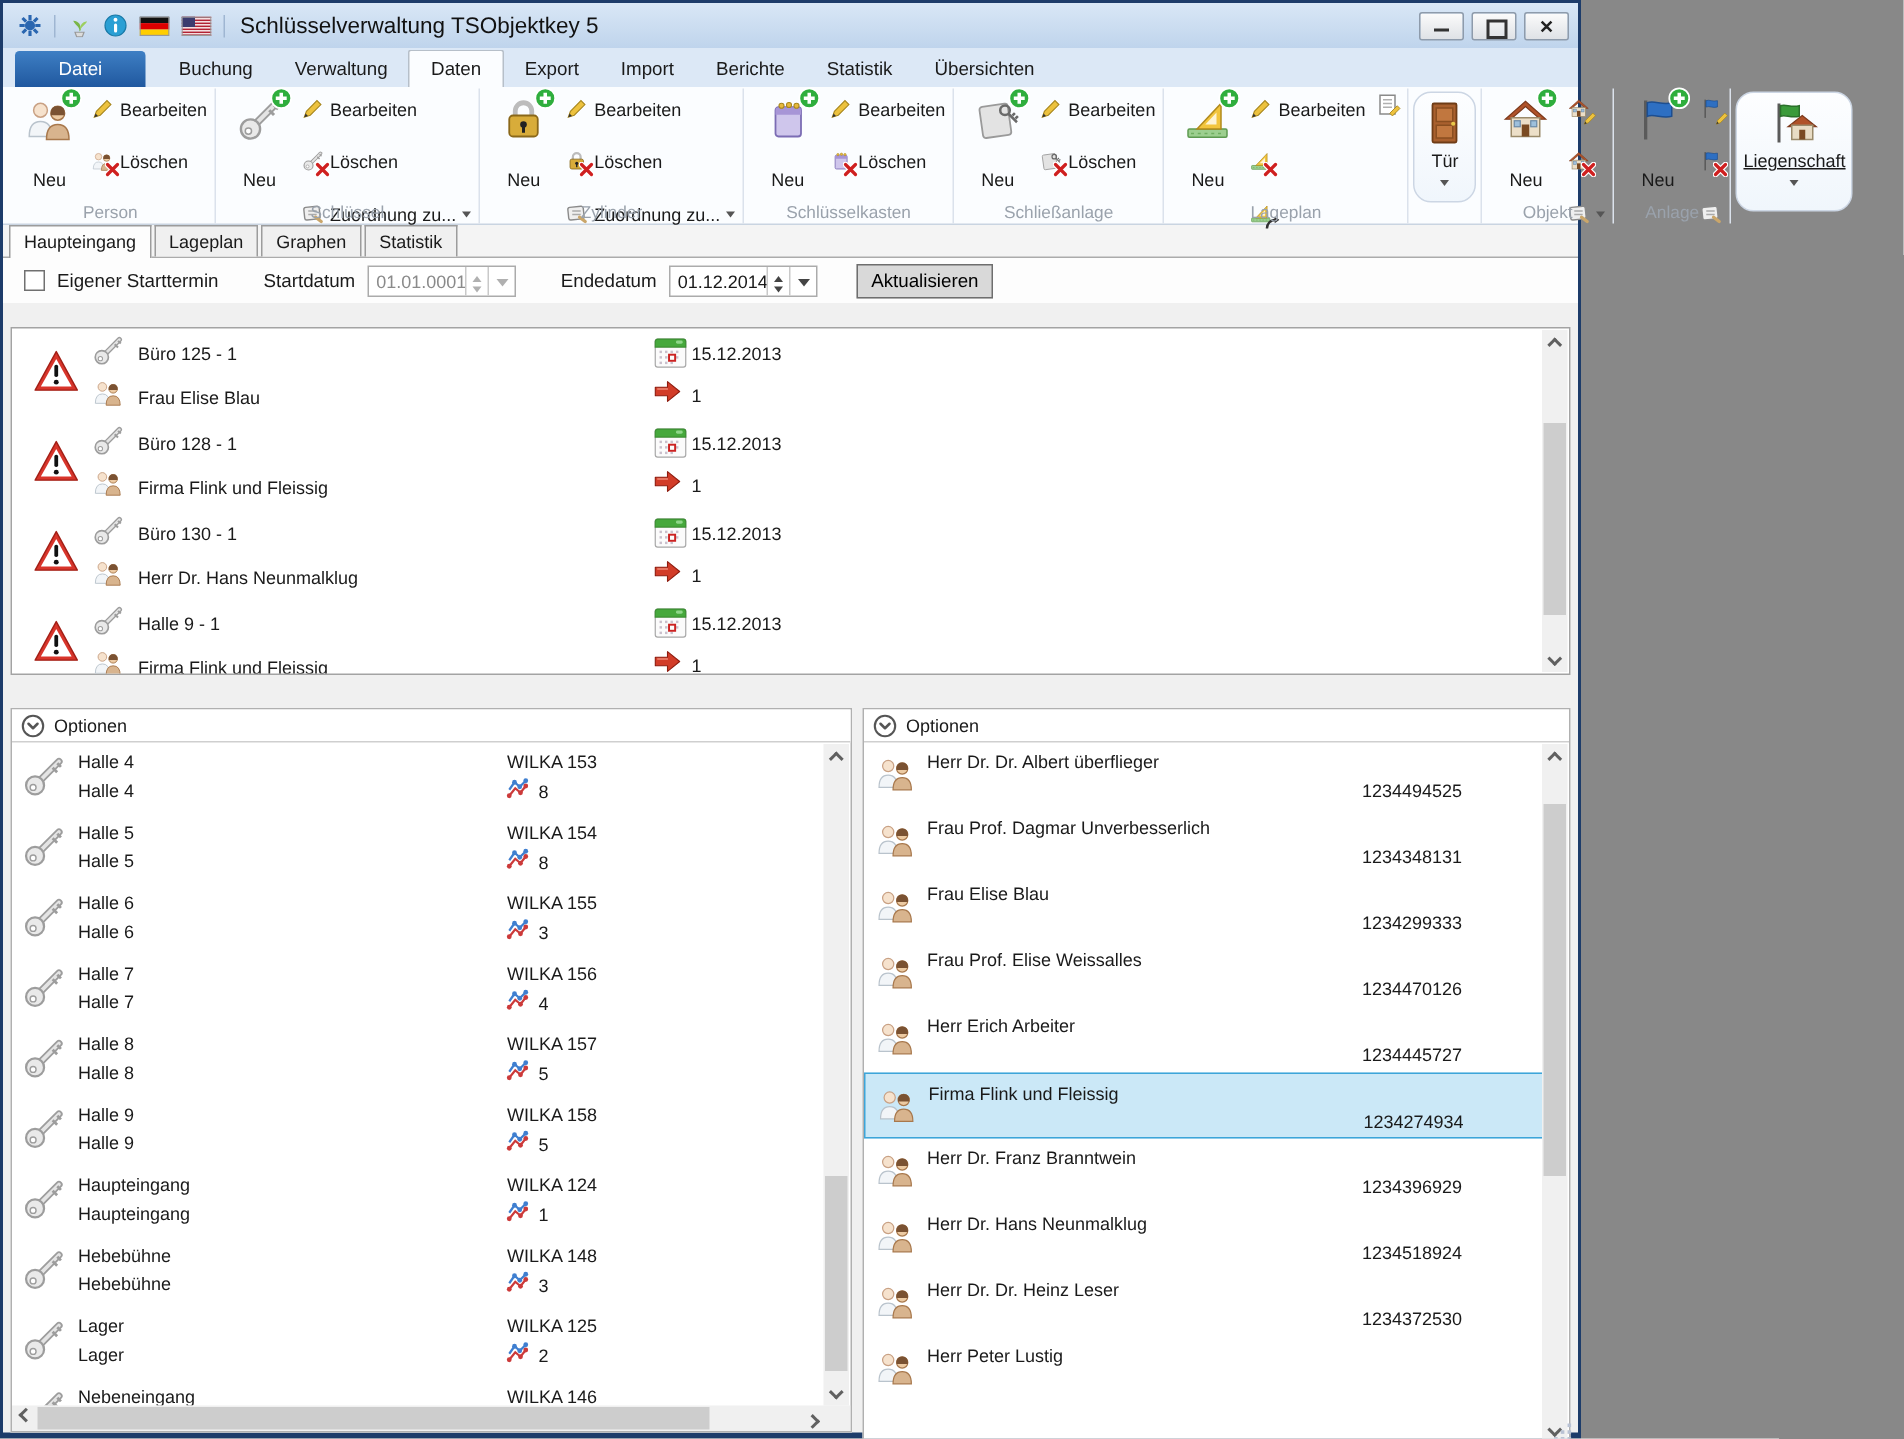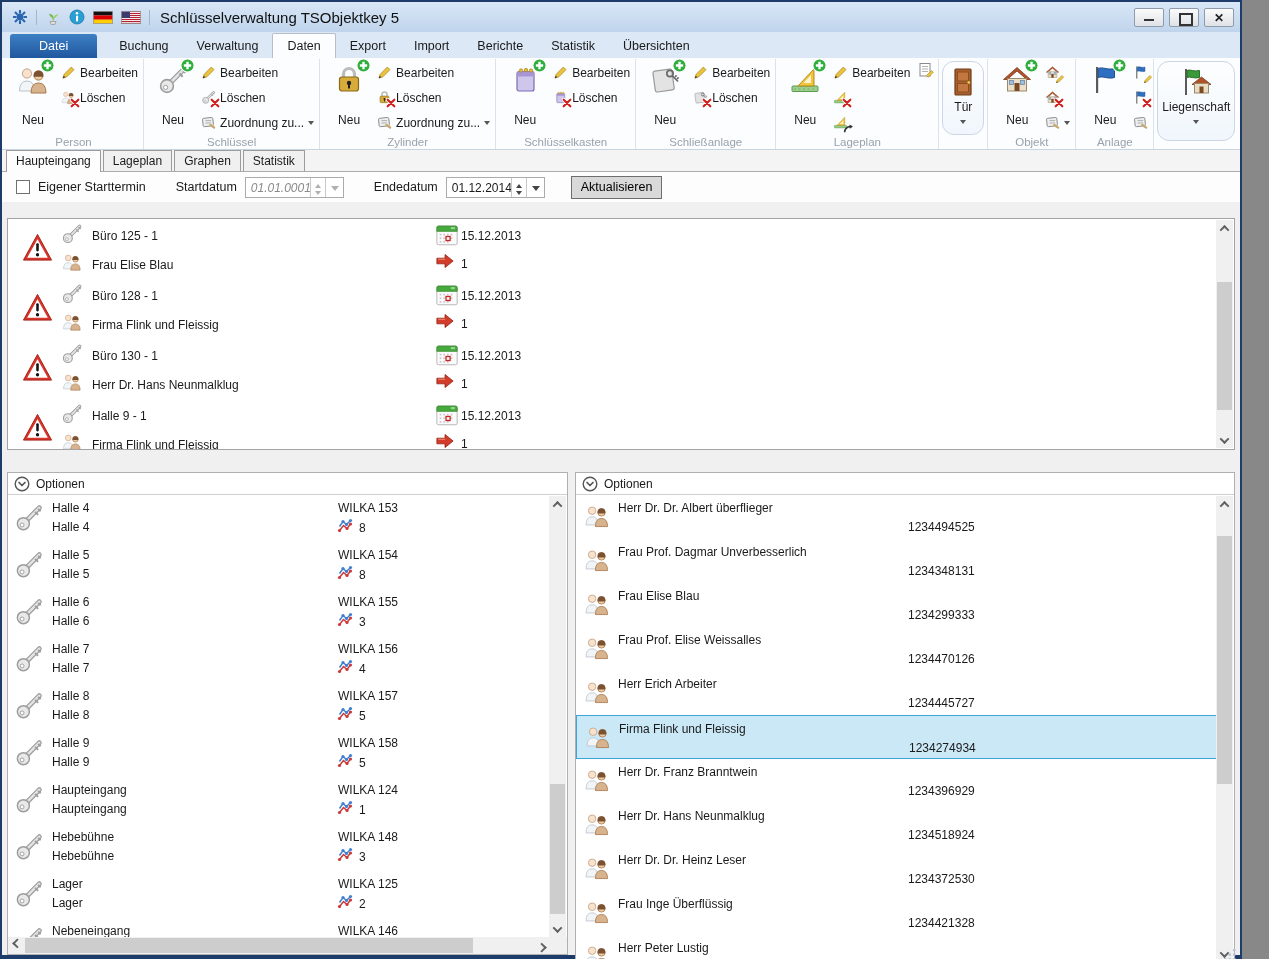--- a/index.html
+++ b/index.html
@@ -1,20 +1,20 @@
 <!DOCTYPE html>
 <html><head>
 <meta charset="utf-8">
 <style>
   * { box-sizing: border-box; margin: 0; padding: 0; }
   html,body { width:1269px; height:959px; }
   body { font-family:"Liberation Sans",sans-serif; font-size:12px; color:#1a1a1a; background:#888; }
   svg { display:block; }
 
-  .window { width:1242px; height:959px; display:flex; flex-direction:column;
+  .window { width:1054px; height:959px; display:flex; flex-direction:column;
     border:2px solid #1d3c6a; border-bottom-width:4px; background:#f0f0f0; }
 
   
   .titlebar { height:30px; flex:0 0 30px; background:linear-gradient(#d9e7f6,#bfd4ec);
     display:flex; align-items:center; padding:0 6px; }
   .titlebar .tico { margin:0 4px; }
   .tsep { width:1px; height:15px; background:#9fb6d2; margin:0 4px; }
   .wtitle { font-size:15px; color:#111; margin-left:6px; white-space:nowrap; }
   .winbtns { margin-left:auto; display:flex; gap:5px; }
   .wbtn { width:30px; height:19px; background:linear-gradient(#fbfbfb,#dfe2e6);
@@ -29,21 +29,21 @@
   .mtab.file { background:linear-gradient(#3e7fc4,#20589f); color:#fff; border-radius:3px 3px 0 0; margin:0 8px 0 6px; padding:5px 29px; }
   .mtab.active { background:#fbfdff; border:1px solid #b6bfc9; border-bottom:none; border-radius:2px 2px 0 0; }
 
   
   .ribbon { height:92px; flex:0 0 92px; background:#fbfdff; border-bottom:1px solid #c9d4e1; display:flex; padding:1px 0 0 2px; }
   .rgroup { position:relative; border-right:1px solid #dbe2ec; padding:2px 5px 15px 5px; }
   .caption { position:absolute; left:0; right:0; bottom:1px; text-align:center; color:#9aa2ac; font-size:11.5px; }
   .rbody { display:flex; gap:4px; height:100%; align-items:flex-start; }
   .bigbtn { width:48px; display:flex; flex-direction:column; align-items:center; padding-top:3px; gap:17px; }
   .blbl { font-size:12px; }
-  .smallcol { display:flex; flex-direction:column; gap:8px; padding-top:3px; }
+  .smallcol { display:flex; flex-direction:column; gap:18px; padding-top:3px; }
   .smallbtn { display:flex; align-items:center; gap:4px; height:17px; font-size:12px; white-space:nowrap; }
   .icw { position:relative; display:inline-block; }
   .ic32 { width:32px; height:32px; }
   .ic26 { width:26px; height:26px; }
   .ic22 { width:22px; height:22px; }
   .ic20 { width:20px; height:20px; }
   .ic16 { width:16px; height:16px; }
   .ic15 { width:15px; height:15px; }
   .badge  { position:absolute; right:-6px; top:-6px; width:15px; height:15px; }
   .badge-x{ position:absolute; right:-4px; bottom:-3px; width:10px; height:10px; }
@@ -59,21 +59,21 @@
   .vtab { border:1px solid #9c9c9c; border-bottom:none; background:#f0f0f0; padding:3px 9px 3px; margin-right:2px; font-size:12px; }
   .vtab.active { background:#fdfdfd; margin-bottom:-1px; padding-bottom:4px; }
 
   
   .filterbar { height:30px; flex:0 0 30px; background:#fdfdfd; display:flex; align-items:center; padding:0 10px; gap:8px; }
   .cb { width:14px; height:14px; border:1px solid #707070; background:#fff; margin-left:4px; }
   .flbl { font-size:12.5px; }
   .sp18 { width:14px; }
   .datebox { display:flex; align-items:stretch; border:1px solid #ababab; background:#fff; height:21px; }
   .dval { width:64px; padding:3px 4px 0 5px; font-size:12px; }
-  .datebox.disabled .dval { color:#8a8a8a;font-style:italic; }
+  .datebox.disabled .dval { color:#8a8a8a; }
   .spin { width:15px; border-left:1px solid #c9c9c9; display:flex; flex-direction:column; }
   .spin span { flex:1; position:relative; }
   .spin .su::before { content:""; position:absolute; left:4px; top:3px; border:3.5px solid transparent; border-bottom:4px solid #444; }
   .spin .sd::before { content:""; position:absolute; left:4px; top:4px; border:3.5px solid transparent; border-top:4px solid #444; }
   .datebox.disabled .su::before { border-bottom-color:#b0b0b0; }
   .datebox.disabled .sd::before { border-top-color:#b0b0b0; }
   .ddbtn { width:18px; border-left:1px solid #c9c9c9; position:relative; }
   .ddbtn::before { content:""; position:absolute; left:5px; top:8px; border:4px solid transparent; border-top:5px solid #444; }
   .datebox.disabled .ddbtn::before { border-top-color:#b0b0b0; }
   .refresh { margin-left:18px; font-family:inherit; font-size:12.5px; padding:3px 9px 4px; background:#d9d9d9; border:1px solid #6e6e6e; }
@@ -705,21 +705,21 @@
           <div class="smallbtn">
             <svg class="ic15">
                 <use href="#s-assign"></use>
               </svg>
           </div>
         </div>
       </div>
       <span class="caption">Anlage</span>
     </div>
 
-    <div class="rgroup g-liegen" style="border-right:none;">
+    <div class="rgroup g-liegen" style="border-right:none;text-decoration:underline;">
       <div class="boxbtn" style="height:80px;">
         <svg class="ic32">
             <use href="#s-flaghouse"></use>
           </svg>
         <span class="blbl">Liegenschaft</span>
         <span class="dd"></span>
       </div>
     </div>
 
   </div>
@@ -1100,27 +1100,20 @@
             </div>
 
             <div class="prow">
               <svg class="ic26 p-ic">
                 <use href="#s-people"></use>
               </svg>
               <span class="p-nm">Herr Dr. Dr. Heinz Leser</span>
               <span class="p-no">1234372530</span>
             </div>
 
-            <div class="prow">
-              <svg class="ic26 p-ic">
-                <use href="#s-people"></use>
-              </svg>
-              <span class="p-nm">Frau Inge Überflüssig</span>
-              <span class="p-no">1234421328</span>
-            </div>
 
             <div class="prow">
               <svg class="ic26 p-ic">
                 <use href="#s-people"></use>
               </svg>
               <span class="p-nm">Herr Peter Lustig</span>
 
             </div>
 
         </div>

